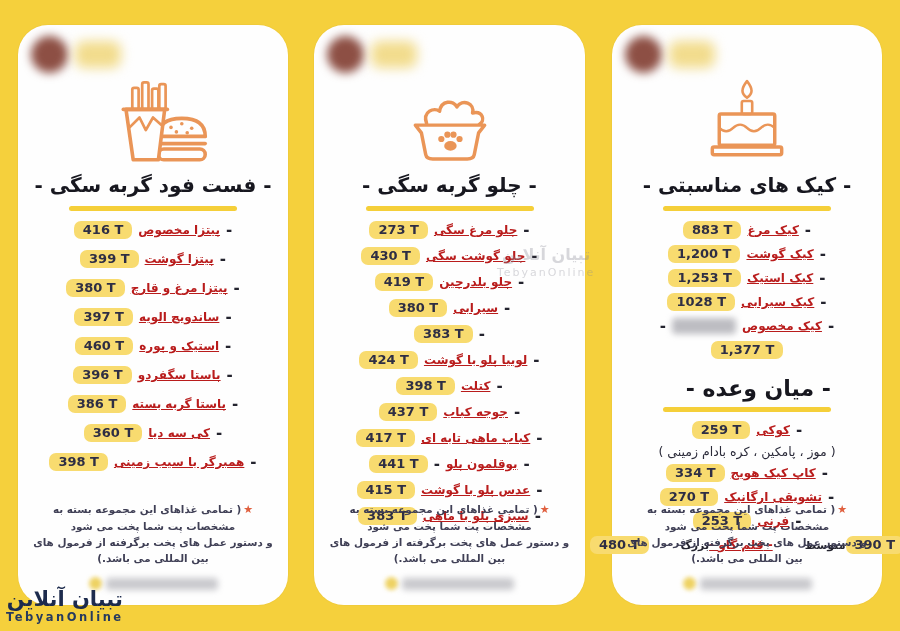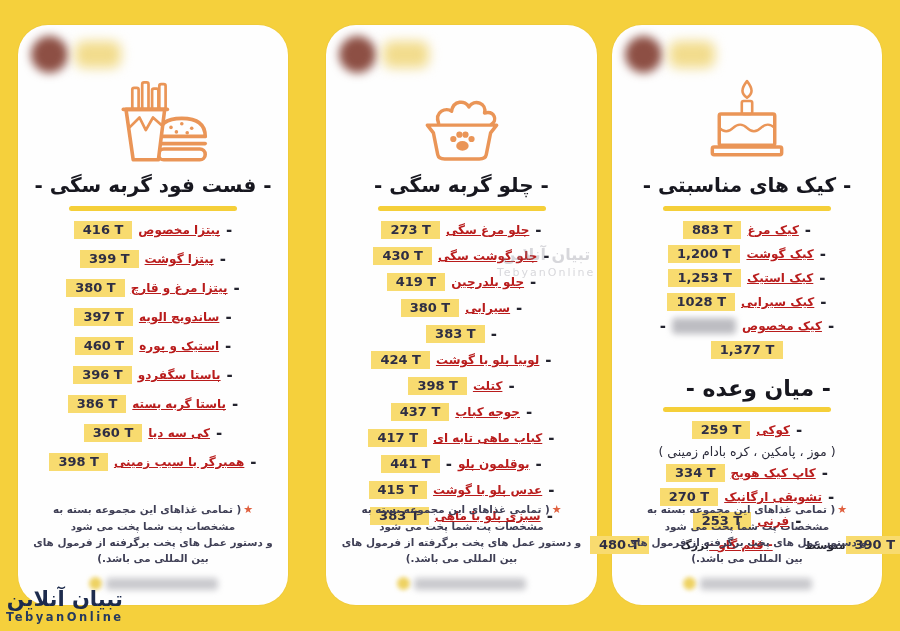--- a/index.html
+++ b/index.html
@@ -7,21 +7,21 @@
     width:900px;height:631px;position:relative;overflow:hidden;
     background:#F5D03C;
     font-family:"DejaVu Sans",sans-serif;
   }
   .card{
     position:absolute;top:25px;height:580px;width:270px;
     background:#FEFEFE;border-radius:30px;
     box-shadow:0 0 0 1px rgba(0,0,0,0.02);
   }
   #card-fastfood{left:18px;}
-  #card-chelo{left:326px;width:271px;}
+  #card-chelo{left:314px;width:271px;}
   #card-cakes{left:612px;}
 
   .avatar-row{position:absolute;top:11px;left:13px;display:flex;gap:7px;align-items:center;}
   .avatar{width:37px;height:37px;border-radius:50%;background:#8d4f44;filter:blur(5px);}
   .uname{width:46px;height:27px;border-radius:9px;background:#f2dc8d;filter:blur(6px);}
 
   .icon-box{margin-top:50px;height:92px;display:flex;justify-content:center;align-items:flex-end;}
   .icon-box svg{display:block;}
 
   .card-title{font-size:20px;font-weight:bold;color:#17171f;text-align:center;margin-top:6px;direction:rtl;}
@@ -30,21 +30,21 @@
   .items{display:flex;flex-direction:column;align-items:center;}
   #card-fastfood .items{gap:9px;margin-top:4px;}
   #card-chelo .items{gap:6px;margin-top:2px;}
   #card-cakes .items{gap:4px;margin-top:0;}
 
   .row{display:flex;align-items:center;justify-content:center;gap:6px;direction:rtl;min-height:20px;}
   .row.ltr{direction:ltr;gap:0;}
   .dash{font-weight:bold;font-size:15px;color:#23232e;}
   .name{font-weight:bold;font-size:12px;color:#b91c1c;white-space:nowrap;text-decoration:underline;}
   .pill{
-    background:#F8DB6F;border-radius:0;padding:1px 9px 2px;
+    background:#F8DB6F;border-radius:7px;padding:1px 9px 2px;
     font-weight:bold;font-size:13px;color:#2e2e44;white-space:nowrap;
     direction:ltr;unicode-bidi:isolate;
   }
   .size-label{font-weight:bold;font-size:11px;color:#23232e;white-space:nowrap;margin-left:32px;}
   .subnote{font-size:12.5px;font-weight:500;color:#2b2b3a;direction:rtl;white-space:nowrap;}
   .section-title{font-size:22px;font-weight:bold;color:#17171f;direction:rtl;margin-top:12px;}
   .section-divider{width:168px;height:5px;background:#F5CF39;border-radius:3px;margin:6px auto 4px;}
   .redacted{width:64px;height:16px;border-radius:4px;background:#bdbdc2;filter:blur(3px);display:inline-block;}
 
   .card-footer{position:absolute;bottom:14px;left:0;width:100%;text-align:center;}

